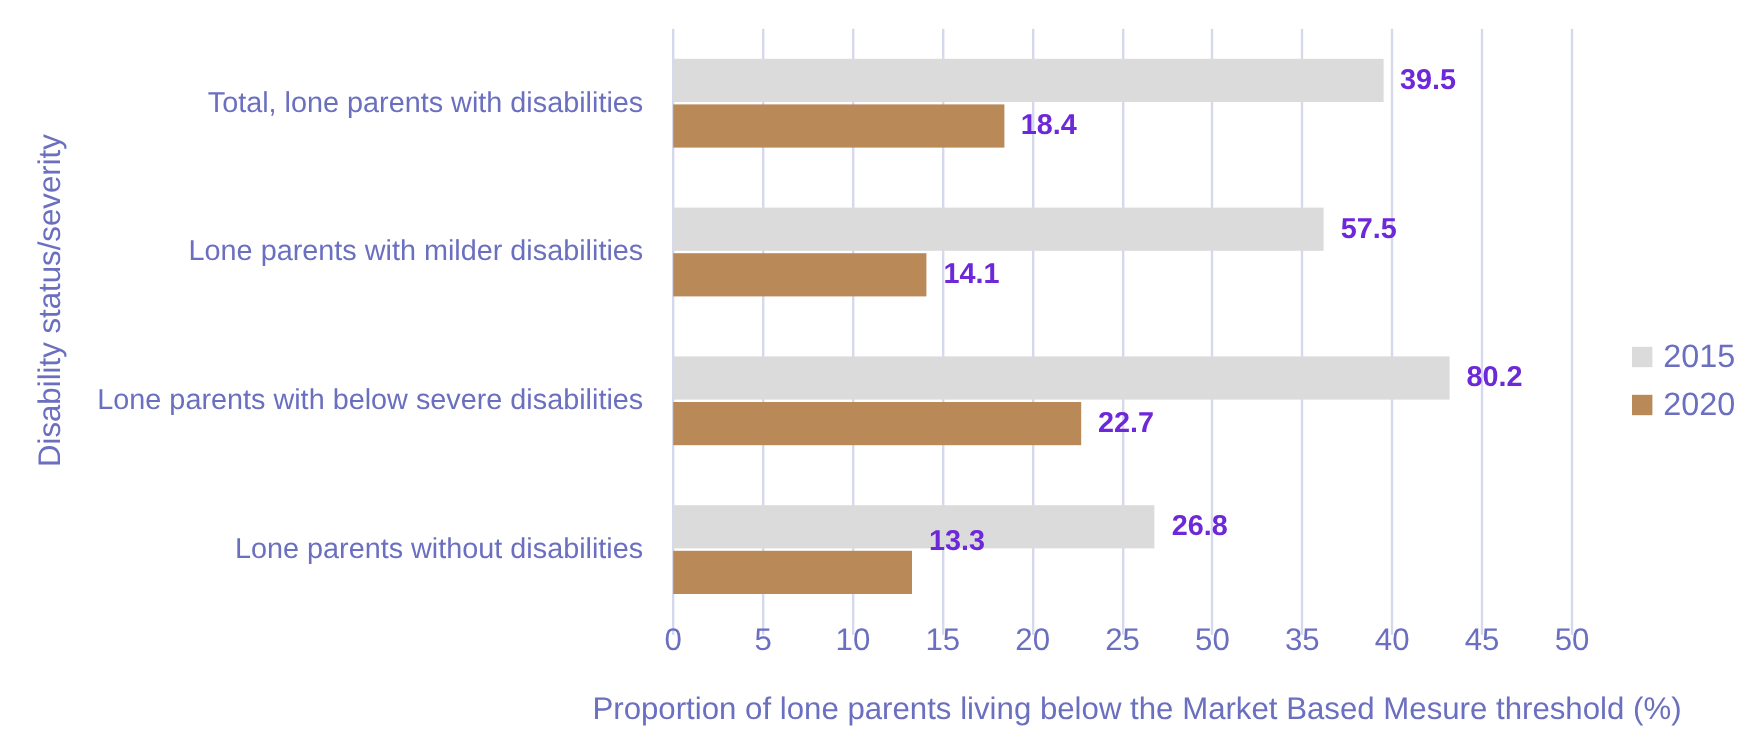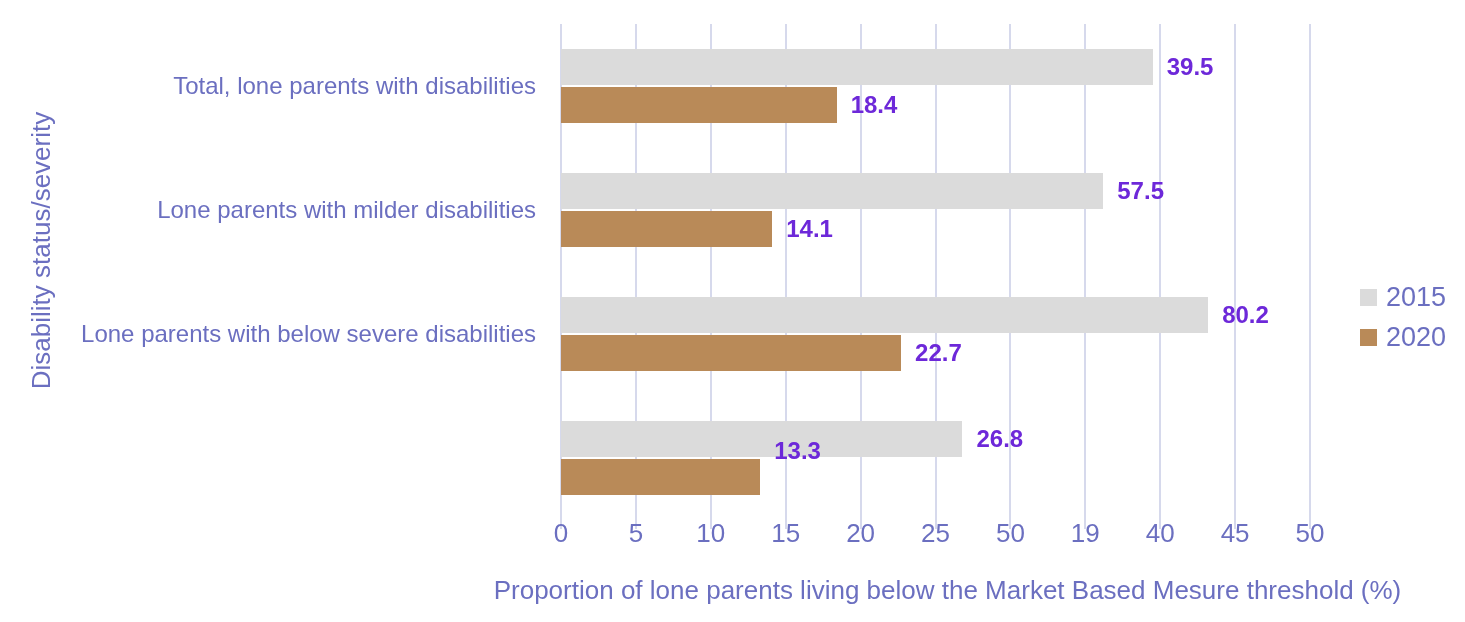--- a/index.html
+++ b/index.html
@@ -160,20 +160,21 @@
 <div id="chart-root">
 
   <div class="y-axis-title">
     <span>Disability status/severity</span>
   </div>
 
   <div class="cat-labels">
       <div class="cat-label" style="top: 62px;">Total, lone parents with disabilities</div>
       <div class="cat-label" style="top: 186px;">Lone parents with milder disabilities</div>
       <div class="cat-label" style="top: 310px;">Lone parents with below severe disabilities</div>
+      <div class="cat-label" style="top: 434px;">Lone parents without disabilities</div>
     </div>
 
   <div class="plot">
       <div class="gridline" style="left: -1px;"></div>
       <div class="tick-mark" style="left: -1px;"></div>
       <div class="gridline" style="left: 73.9px;"></div>
       <div class="tick-mark" style="left: 73.9px;"></div>
       <div class="gridline" style="left: 148.8px;"></div>
       <div class="tick-mark" style="left: 148.8px;"></div>
       <div class="gridline" style="left: 223.7px;"></div>
@@ -211,21 +212,21 @@
     </div>
 
   <div class="x-ticks">
       <div class="x-tick-label" style="left: 0px;">0</div>
       <div class="x-tick-label" style="left: 74.9px;">5</div>
       <div class="x-tick-label" style="left: 149.8px;">10</div>
       <div class="x-tick-label" style="left: 224.7px;">15</div>
       <div class="x-tick-label" style="left: 299.6px;">20</div>
       <div class="x-tick-label" style="left: 374.5px;">25</div>
       <div class="x-tick-label" style="left: 449.4px;">50</div>
-      <div class="x-tick-label" style="left: 524.3px;">19</div>
+      <div class="x-tick-label" style="left: 524.3px;">35</div>
       <div class="x-tick-label" style="left: 599.2px;">40</div>
       <div class="x-tick-label" style="left: 674.1px;">45</div>
       <div class="x-tick-label" style="left: 749px;">50</div>
     </div>
 
   <div class="x-axis-title">Proportion of lone parents living below the Market Based Mesure threshold (%)</div>
 
   <div class="legend">
       <div class="legend-row">
         <span class="legend-swatch" style="background: rgb(219, 219, 219);"></span>

